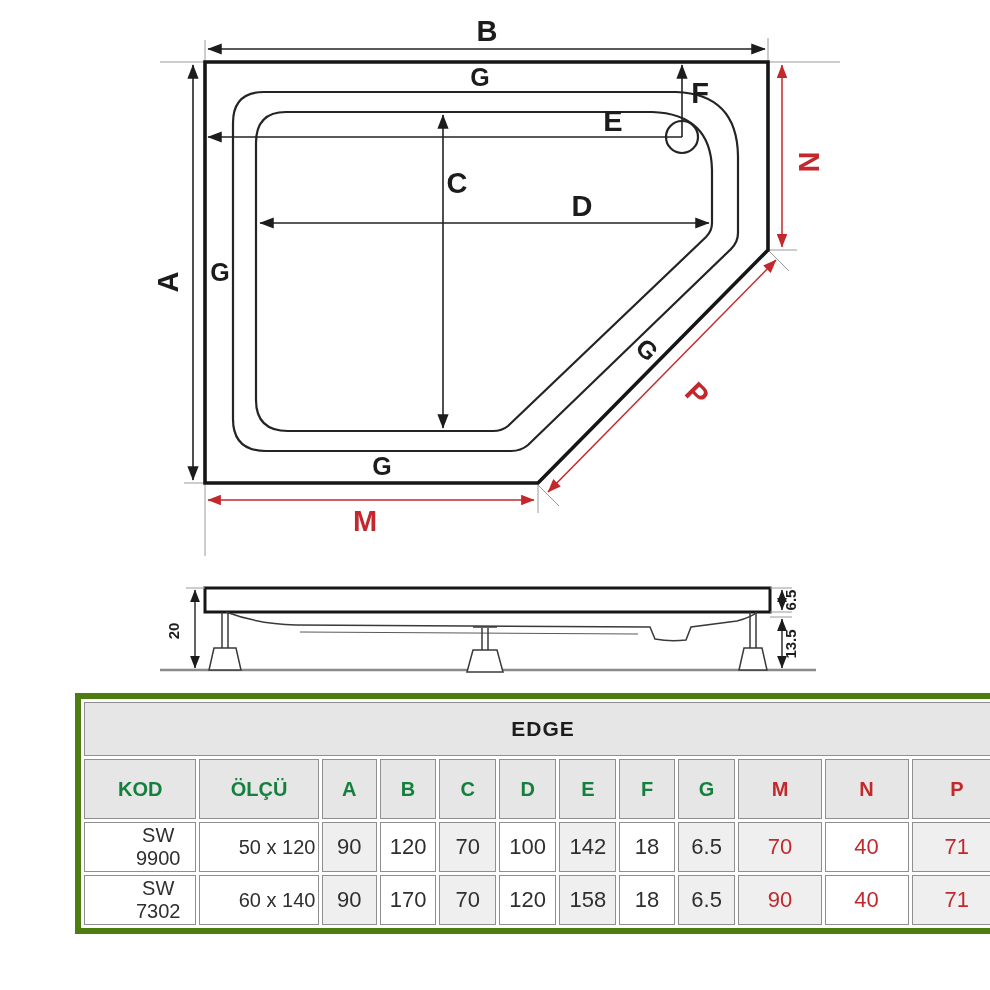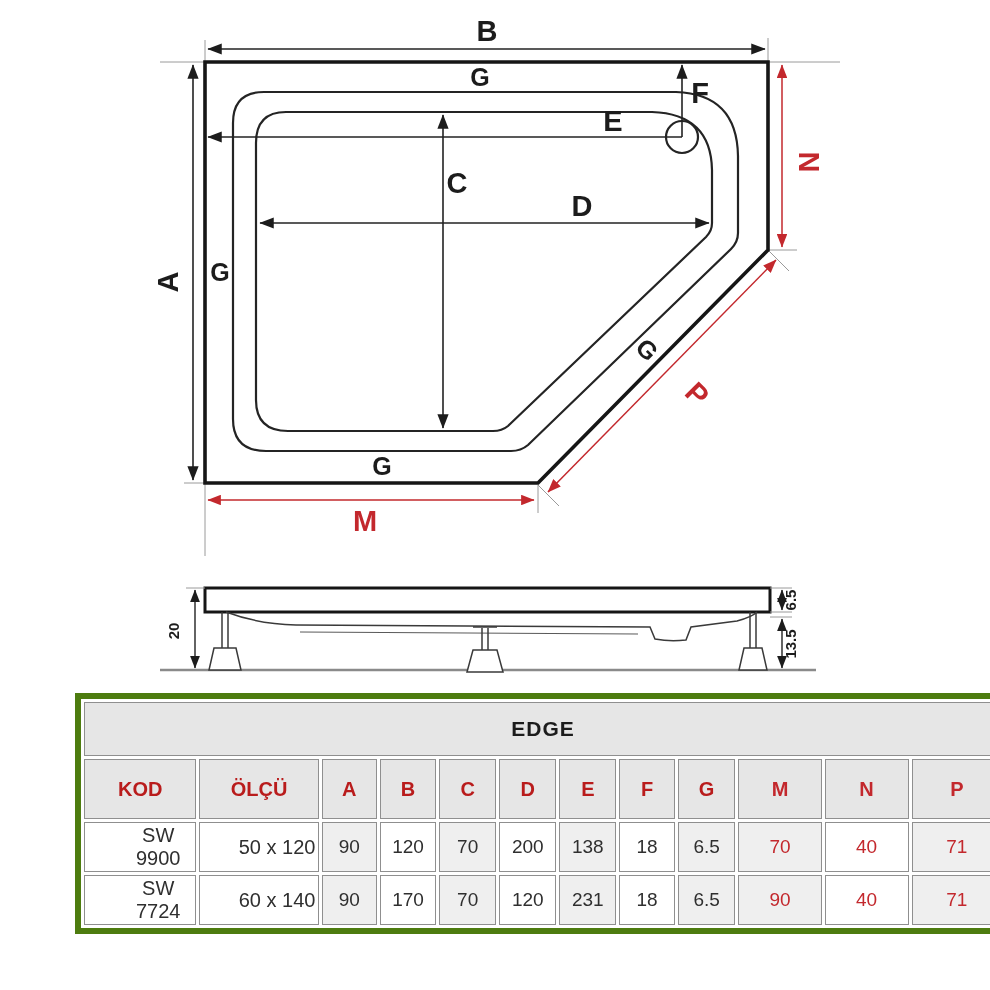--- a/index.html
+++ b/index.html
@@ -13,22 +13,22 @@
 
   
   .spec-table{position:absolute;left:75px;top:693px;width:936px;
               border-collapse:separate;border-spacing:3px;
               background:#fff;border:6px solid #4d7c0f;}
   .spec-table td{border:1px solid #8f8f8f;text-align:center;vertical-align:middle;
                  color:#2f2f2f;background:#fff;}
   .spec-table .title-cell{height:50px;background:#e6e6e6;font-size:21px;font-weight:700;
                           color:#1c1c1c;letter-spacing:1px;}
   .spec-table .head-cell{height:56px;background:#e6e6e6;font-size:20px;font-weight:700;
-                         color:#b91c1c;}
-  .spec-table .data-cell{height:45px;font-size:19px;}
+                         color:#15803d;}
+  .spec-table .data-cell{height:45px;font-size:22px;}
   .spec-table .shade{background:#efefef;}
   .spec-table .redtxt{color:#c3282d;}
   .spec-table .kodcell{font-size:20px;padding-left:37px;}
 </style>
 </head>
 <body>
 
 <div class="page">
 
   
@@ -157,36 +157,36 @@
       <td class="head-cell redtxt">M</td>
       <td class="head-cell redtxt">N</td>
       <td class="head-cell redtxt">P</td>
     </tr>
     <tr>
       <td class="data-cell kodcell">SW 9900</td>
       <td class="data-cell kodcell">50 x 120</td>
       <td class="data-cell shade">90</td>
       <td class="data-cell">120</td>
       <td class="data-cell shade">70</td>
-      <td class="data-cell">200</td>
-      <td class="data-cell shade">138</td>
+      <td class="data-cell">100</td>
+      <td class="data-cell shade">142</td>
       <td class="data-cell">18</td>
       <td class="data-cell shade">6.5</td>
       <td class="data-cell shade redtxt">70</td>
       <td class="data-cell redtxt">40</td>
       <td class="data-cell shade redtxt">71</td>
     </tr>
     <tr>
-      <td class="data-cell kodcell">SW 7724</td>
+      <td class="data-cell kodcell">SW 7302</td>
       <td class="data-cell kodcell">60 x 140</td>
       <td class="data-cell shade">90</td>
       <td class="data-cell">170</td>
       <td class="data-cell shade">70</td>
       <td class="data-cell">120</td>
-      <td class="data-cell shade">231</td>
+      <td class="data-cell shade">158</td>
       <td class="data-cell">18</td>
       <td class="data-cell shade">6.5</td>
       <td class="data-cell shade redtxt">90</td>
       <td class="data-cell redtxt">40</td>
       <td class="data-cell shade redtxt">71</td>
     </tr>
   </tbody>
     </table>
 
 </div>

